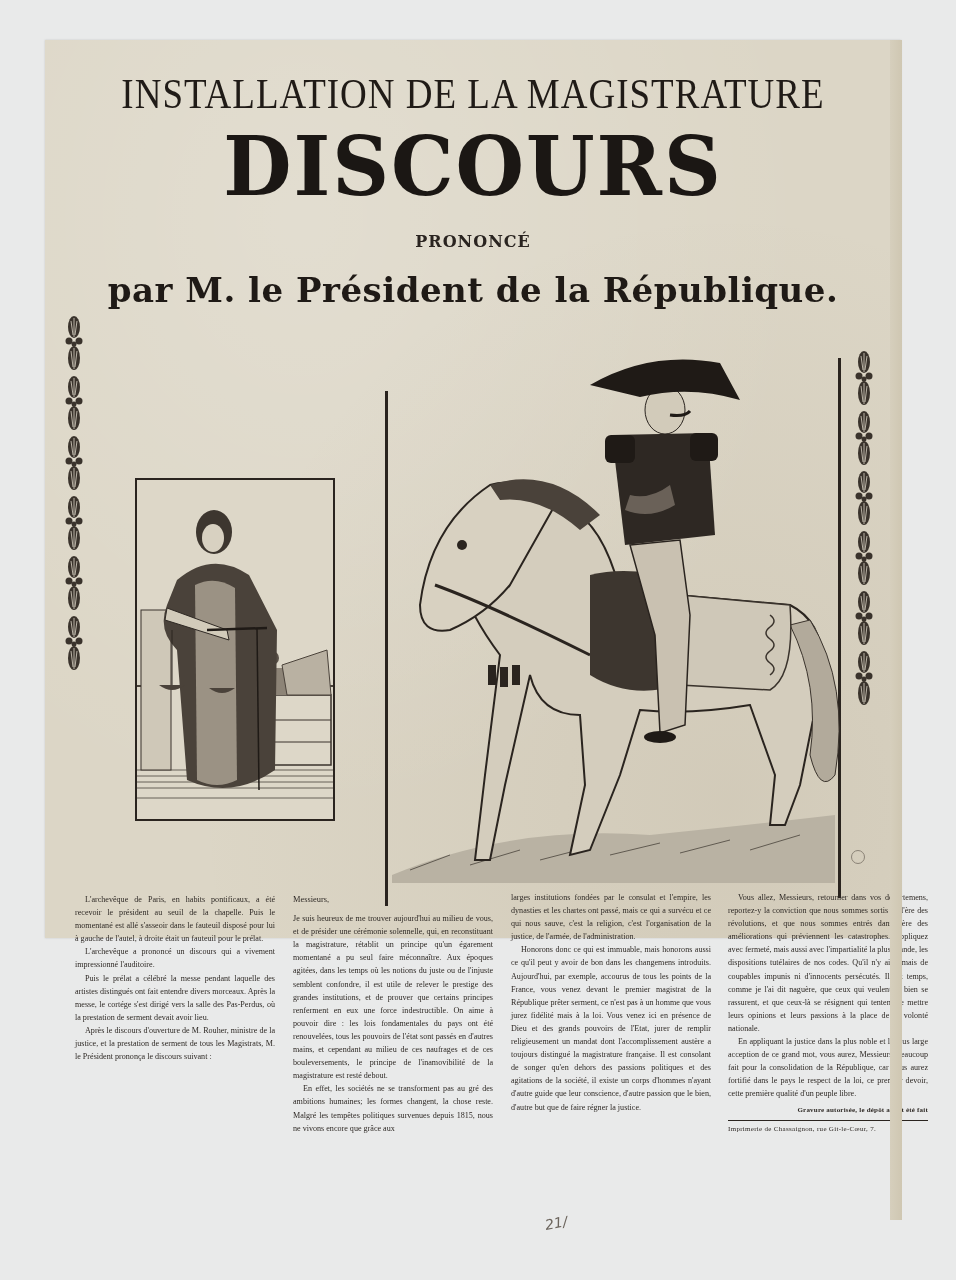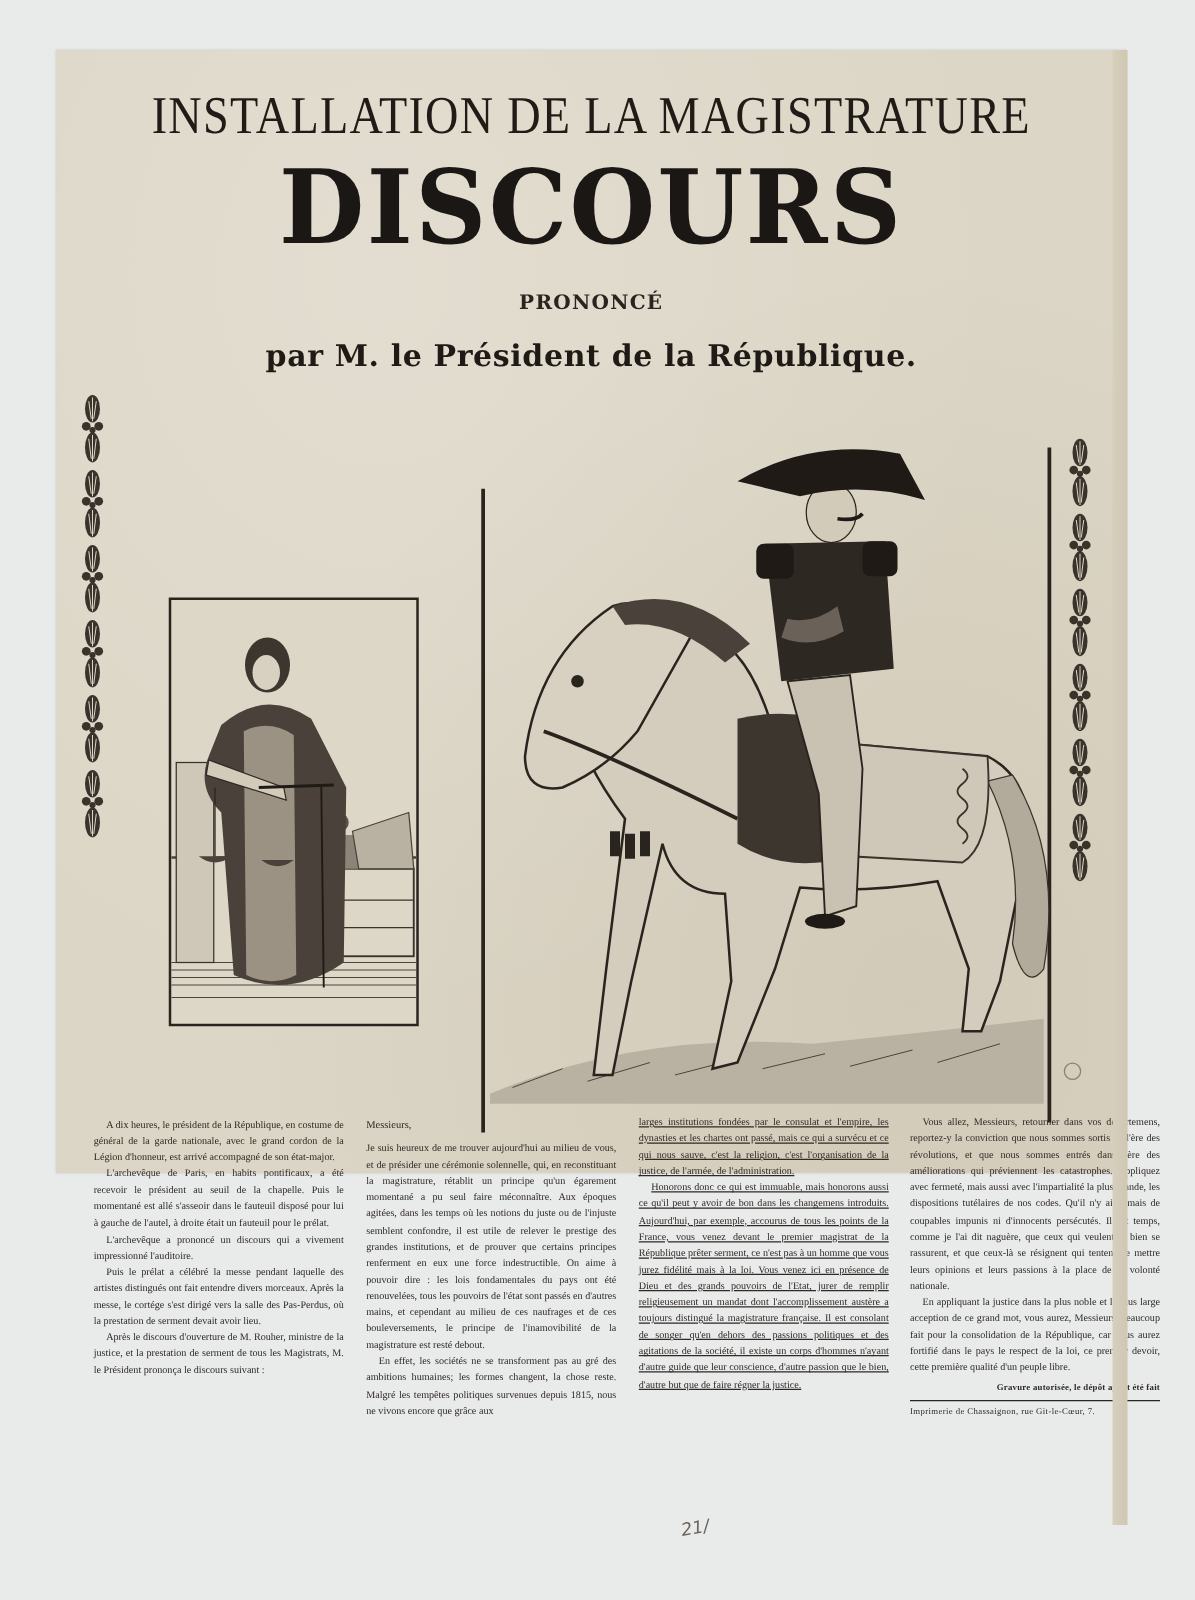--- a/index.html
+++ b/index.html
@@ -30,21 +30,21 @@
   .title-2 {
     top:85px; font-size:82px; font-weight:900; letter-spacing:2px;
     color:#1b1714; font-family:"DejaVu Serif",serif; line-height:1;
     transform:scaleX(0.96);
   }
   .title-3 {
     top:192px; font-size:16px; font-weight:bold; letter-spacing:1px;
     color:#2a2420; font-family:"DejaVu Serif",serif;
   }
   .title-4 {
-    top:230px; font-size:24px; font-weight:bold; color:#1f1a16;
+    top:230px; font-size:34px; font-weight:bold; color:#1f1a16;
     font-family:"DejaVu Serif",serif; letter-spacing:0.5px;
   }
 
   .ornament-col {
     position:absolute; width:24px;
     display:flex; flex-direction:column; align-items:center; gap:4px;
   }
   .ornament-col.left { left:17px; top:275px; height:610px; }
   .ornament-col.right { left:807px; top:310px; height:590px; }
   .palmette { width:22px; height:56px; }
@@ -64,21 +64,21 @@
     position:absolute; top:853px; left:30px; width:812px; height:320px;
   }
   .col {
     position:absolute; width:200px; font-size:8.1px; line-height:13.1px;
     text-align:justify; color:#2e2925;
   }
   .col p { margin:0; text-indent:10px; }
   .col p.no-indent { text-indent:0; }
   .col1 { left:0; top:0; }
   .col2 { left:218px; top:0; }
-  .col3 { left:436px; top:-2px;text-decoration:underline; }
+  .col3 { left:436px; top:-2px; }
   .col4 { left:653px; top:-2px; }
   .salutation { text-align:left; text-indent:0 !important; margin-bottom:6px !important; font-size:8.4px; }
   .credit {
     margin-top:3px !important; text-align:right; font-size:7px; text-indent:0 !important;
     letter-spacing:0.2px; font-weight:bold;
   }
   .imprint-rule { border-top:1.5px solid #2a241f; margin:3px 0 2px 0; }
   .imprint { font-size:7px; text-indent:0 !important; letter-spacing:0.3px; }
 
   .pencil-mark {
@@ -390,21 +390,20 @@
     <path d="M240 140 Q260 145 280 130 L285 150 Q260 165 235 155 Z" fill="#6a6158"></path>
 
     <ellipse cx="275" cy="55" rx="20" ry="24" fill="#d2cbba" stroke="#2a241f"></ellipse>
     <path d="M280 60 Q295 62 300 56" stroke="#1f1a16" stroke-width="3" fill="none"></path>
 
     <path d="M200 30 Q260 -5 330 8 L350 45 Q300 30 250 42 Z" fill="#1f1a16"></path>
   </svg>
 
   <div class="columns">
     <div class="col col1">
-      <p>A dix heures, le président de la République, en costume de général de la garde nationale, avec le grand cordon de la Légion d'honneur, est arrivé accompagné de son état-major.</p>
       <p>L'archevêque de Paris, en habits pontificaux, a été recevoir le président au seuil de la chapelle. Puis le momentané est allé s'asseoir dans le fauteuil disposé pour lui à gauche de l'autel, à droite était un fauteuil pour le prélat.</p>
       <p>L'archevêque a prononcé un discours qui a vivement impressionné l'auditoire.</p>
       <p>Puis le prélat a célébré la messe pendant laquelle des artistes distingués ont fait entendre divers morceaux. Après la messe, le cortége s'est dirigé vers la salle des Pas-Perdus, où la prestation de serment devait avoir lieu.</p>
       <p>Après le discours d'ouverture de M. Rouher, ministre de la justice, et la prestation de serment de tous les Magistrats, M. le Président prononça le discours suivant :</p>
     </div>
     <div class="col col2">
       <p class="salutation">Messieurs,</p>
       <p class="no-indent">Je suis heureux de me trouver aujourd'hui au milieu de vous, et de présider une cérémonie solennelle, qui, en reconstituant la magistrature, rétablit un principe qu'un égarement momentané a pu seul faire méconnaître. Aux époques agitées, dans les temps où les notions du juste ou de l'injuste semblent confondre, il est utile de relever le prestige des grandes institutions, et de prouver que certains principes renferment en eux une force indestructible. On aime à pouvoir dire : les lois fondamentales du pays ont été renouvelées, tous les pouvoirs de l'état sont passés en d'autres mains, et cependant au milieu de ces naufrages et de ces bouleversements, le principe de l'inamovibilité de la magistrature est resté debout.</p>
       <p>En effet, les sociétés ne se transforment pas au gré des ambitions humaines; les formes changent, la chose reste. Malgré les tempêtes politiques survenues depuis 1815, nous ne vivons encore que grâce aux</p>
     </div>

